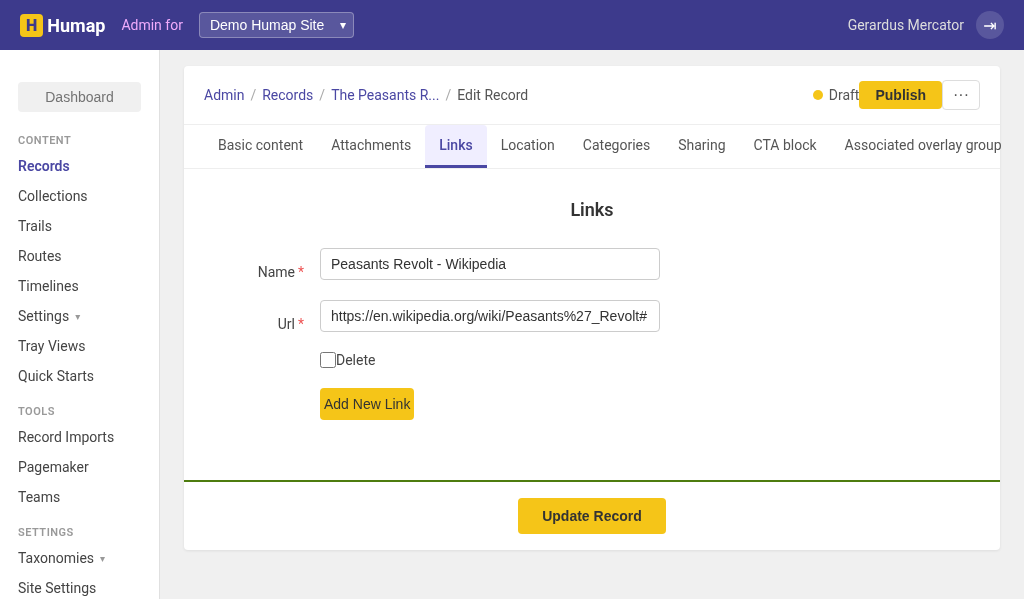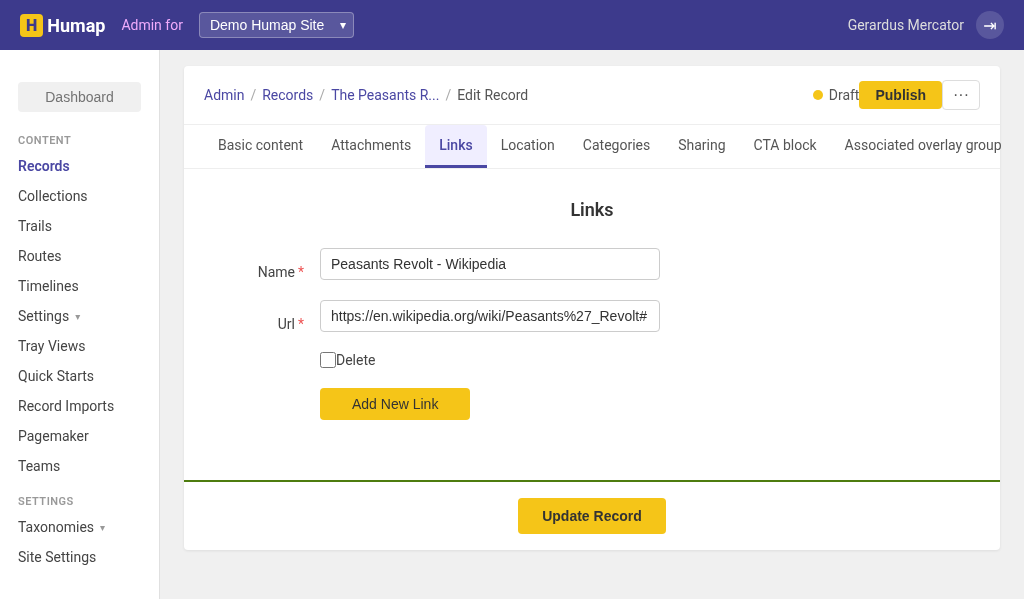--- a/index.html
+++ b/index.html
@@ -207,21 +207,21 @@
       margin-bottom: 20px;
     }
     .delete-checkbox { cursor: pointer; width: 16px; height: 16px; }
     .delete-label { font-size: 14px; color: #444; cursor: pointer; }
 
     .add-link-section { margin-left: 96px; margin-bottom: 30px; }
     .btn-add-link {
       background: #f5c518;
       border: none;
       border-radius: 4px;
-      padding: 8px 32px;
+      padding: 8px 4px;
       font-size: 14px;
       font-weight: 500;
       cursor: pointer;
       color: #333;
     }
 
     .card-footer {
       display: flex;
       justify-content: center;
       padding: 16px 24px;
@@ -301,20 +301,21 @@
       <span>Settings</span>
       <span class="chevron">▾</span>
     </div>
     <div class="sidebar-item">
       <span>Tray Views</span>
     </div>
     <div class="sidebar-item">
       <span>Quick Starts</span>
     </div>
 
+    <div class="sidebar-section-label">TOOLS</div>
 
     <div class="sidebar-item">
       <span>Record Imports</span>
     </div>
     <div class="sidebar-item">
       <span>Pagemaker</span>
     </div>
     <div class="sidebar-item">
       <span>Teams</span>
     </div>

